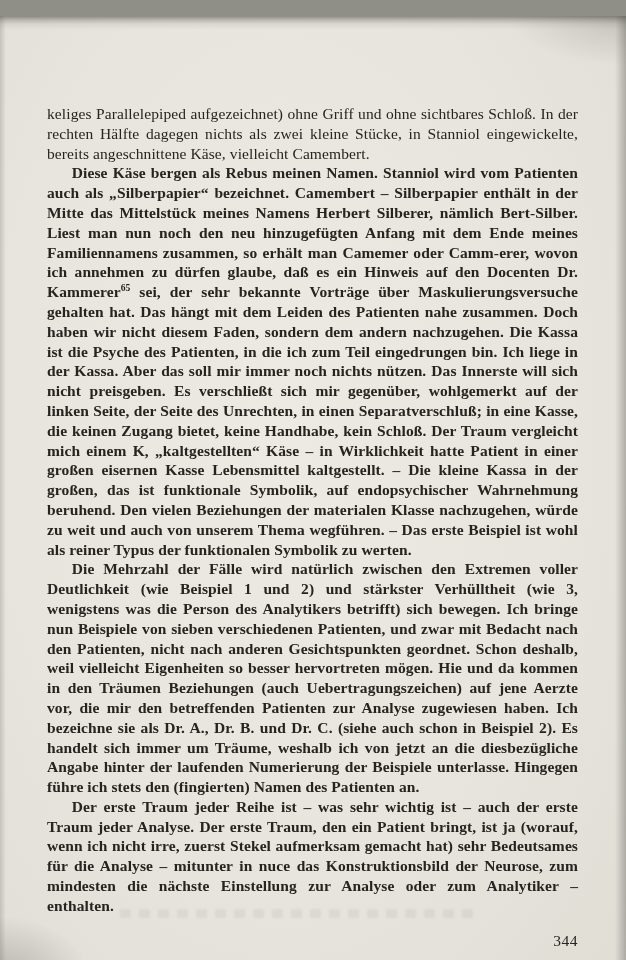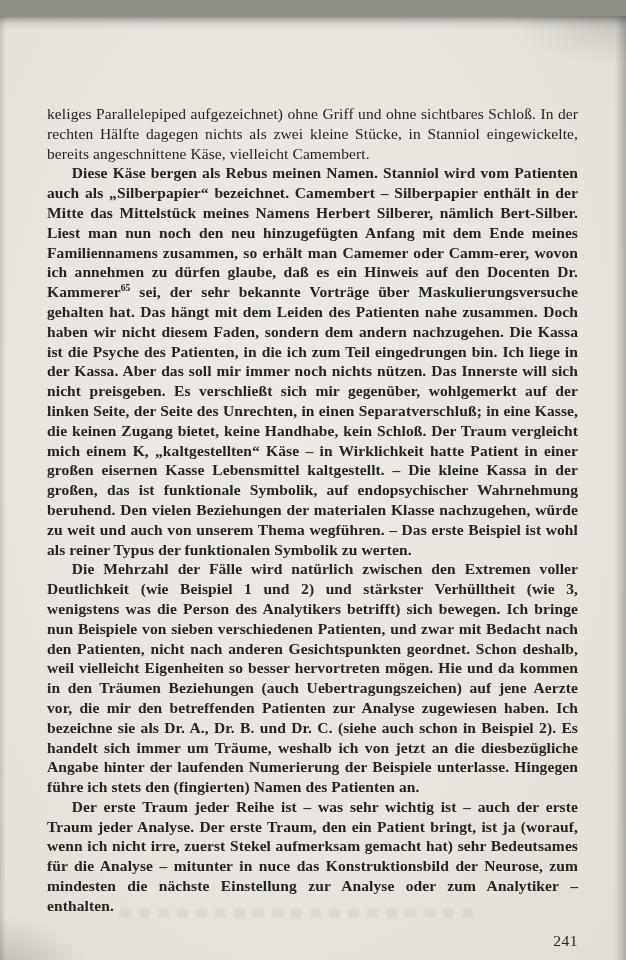--- a/index.html
+++ b/index.html
@@ -112,21 +112,21 @@
 
     <p class="indent"><span>Diese Käse bergen als Rebus meinen Namen. Stanniol wird vom Patienten auch als „Silberpapier“ bezeichnet. Camembert – Silberpapier enthält in der Mitte das Mittelstück meines Namens Herbert Silberer, nämlich Bert-Silber. Liest man nun noch den neu hinzugefügten Anfang mit dem Ende meines Familiennamens zusammen, so erhält man Camemer oder Camm-erer, wovon ich annehmen zu dürfen glaube, daß es ein Hinweis auf den Docenten Dr. Kammerer</span><sup class="fn">65</sup><span> sei, der sehr bekannte Vorträge über Maskulierungsversuche gehalten hat. Das hängt mit dem Leiden des Patienten nahe zusammen. Doch haben wir nicht diesem Faden, sondern dem andern nachzugehen. Die Kassa ist die Psyche des Patienten, in die ich zum Teil eingedrungen bin. Ich liege in der Kassa. Aber das soll mir immer noch nichts nützen. Das Innerste will sich nicht preisgeben. Es verschließt sich mir gegenüber, wohlgemerkt auf der linken Seite, der Seite des Unrechten, in einen Separatverschluß; in eine Kasse, die keinen Zugang bietet, keine Handhabe, kein Schloß. Der Traum vergleicht mich einem K, „kaltgestellten“ Käse – in Wirklichkeit hatte Patient in einer großen eisernen Kasse Lebensmittel kaltgestellt. – Die kleine Kassa in der großen, das ist funktionale Symbolik, auf endopsychischer Wahrnehmung beruhend. Den vielen Beziehungen der materialen Klasse nachzugehen, würde zu weit und auch von unserem Thema wegführen. – Das erste Beispiel ist wohl als reiner Typus der funktionalen Symbolik zu werten.</span></p>
 
     <p class="indent">Die Mehrzahl der Fälle wird natürlich zwischen den Extremen voller Deutlichkeit (wie Beispiel 1 und 2) und stärkster Verhülltheit (wie 3, wenigstens was die Person des Analytikers betrifft) sich bewegen. Ich bringe nun Beispiele von sieben verschiedenen Patienten, und zwar mit Bedacht nach den Patienten, nicht nach anderen Gesichtspunkten geordnet. Schon deshalb, weil vielleicht Eigenheiten so besser hervortreten mögen. Hie und da kommen in den Träumen Beziehungen (auch Uebertragungszeichen) auf jene Aerzte vor, die mir den betreffenden Patienten zur Analyse zugewiesen haben. Ich bezeichne sie als Dr. A., Dr. B. und Dr. C. (siehe auch schon in Beispiel 2). Es handelt sich immer um Träume, weshalb ich von jetzt an die diesbezügliche Angabe hinter der laufenden Numerierung der Beispiele unterlasse. Hingegen führe ich stets den (fingierten) Namen des Patienten an.</p>
 
     <p class="indent">Der erste Traum jeder Reihe ist – was sehr wichtig ist – auch der erste Traum jeder Analyse. Der erste Traum, den ein Patient bringt, ist ja (worauf, wenn ich nicht irre, zuerst Stekel aufmerksam gemacht hat) sehr Bedeutsames für die Analyse – mitunter in nuce das Konstruktionsbild der Neurose, zum mindesten die nächste Einstellung zur Analyse oder zum Analytiker – enthalten.</p>
   </div>
 
   <div class="ghost"></div>
 
-  <div class="page-number">241</div>
+  <div class="page-number">344</div>
 
   <div class="edge-top"></div>
   <div class="edge-right"></div>
   <div class="edge-bottom"></div>
   <div class="edge-left"></div>
   <div class="corner-bl"></div>
   <div class="corner-tr"></div>
 
 </div>
 

